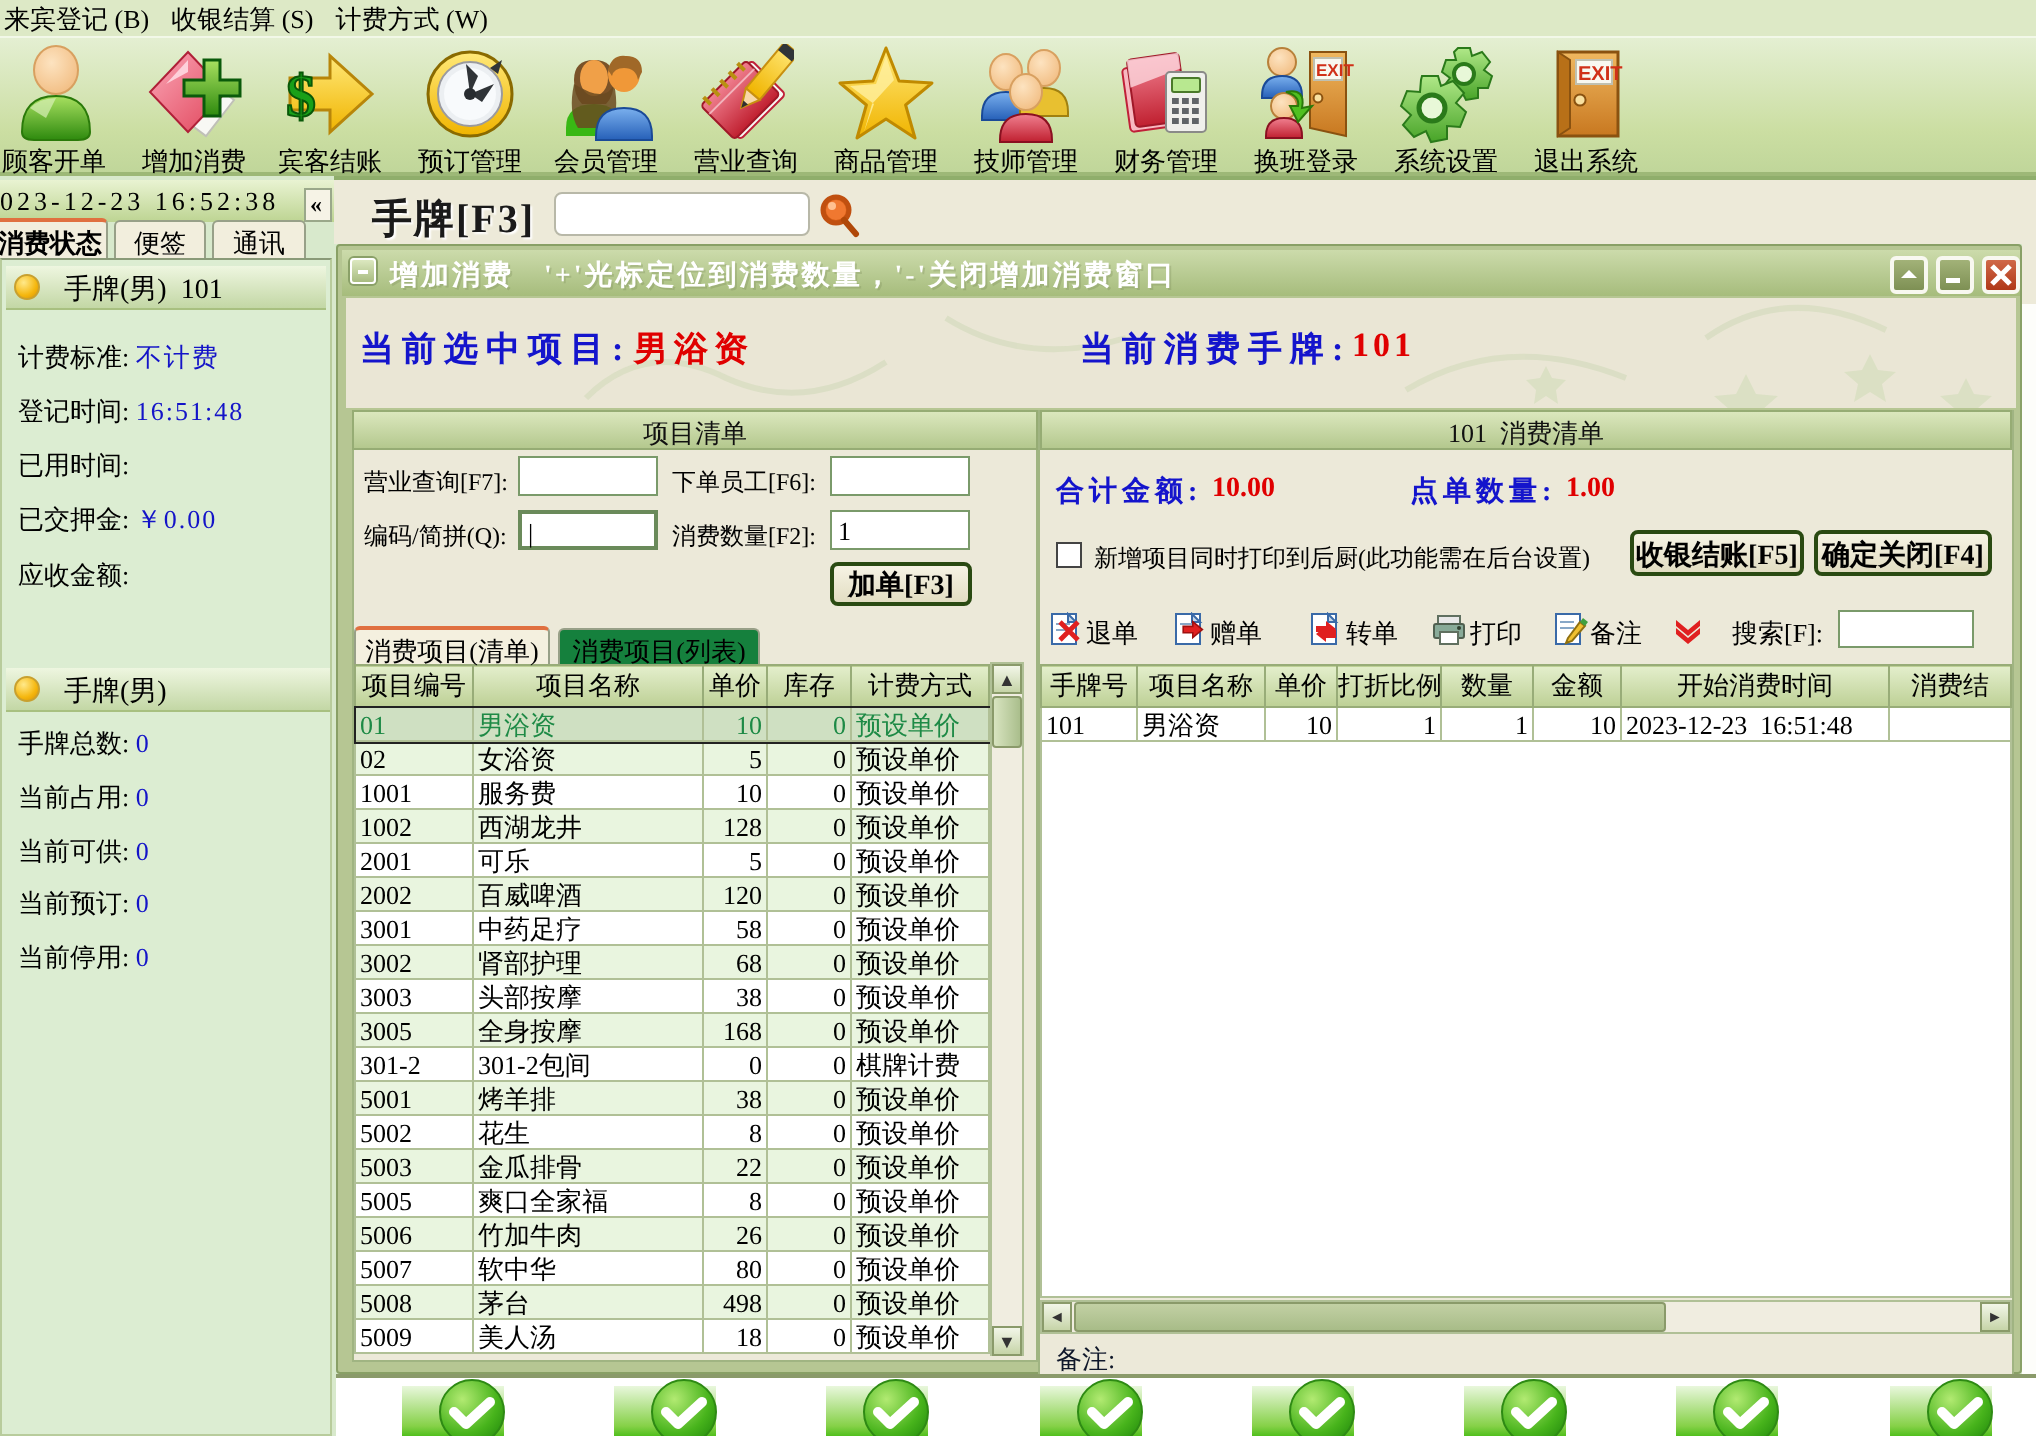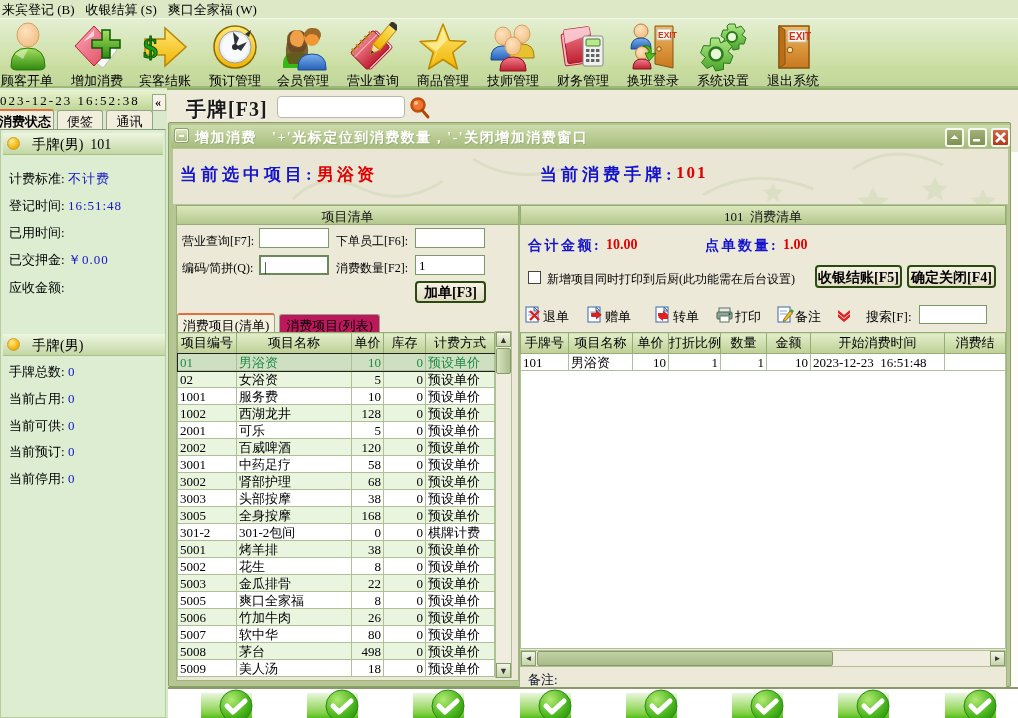--- a/index.html
+++ b/index.html
@@ -48,21 +48,21 @@
 .tbl{position:absolute;border-collapse:collapse;table-layout:fixed;font-size:13px}
 .tbl td{border:1px solid #b0c096;padding:0 2px;height:17px;line-height:15px;overflow:hidden;white-space:nowrap}
 .tbl .hd td{background:linear-gradient(#e3eecb,#bdd095);border:1px solid #98ac78;text-align:center;font-size:13px;height:21px;line-height:20px;padding:0}
 .rA{background:#fff}
 .rB{background:#e9f5df}
 .num{text-align:right}
 
 .sbv{position:absolute;width:17px;background:#f0ede0;border:1px solid #b0c096}
 .sbtn{position:absolute;width:15px;height:15px;background:linear-gradient(#f2f6e8,#c6d4a8);border:1px solid #8a9a6a;font-size:9px;text-align:center;line-height:14px;color:#333}
 </style></head><body>
-<div id="menubar" class="abs"><span style="margin-left:2px">来宾登记 (B)</span><span>收银结算 (S)</span><span>爽口全家福 (W)</span></div>
+<div id="menubar" class="abs"><span style="margin-left:2px">来宾登记 (B)</span><span>收银结算 (S)</span><span>计费方式 (W)</span></div>
 <div id="toolbar" class="abs">
 <svg width="0" height="0" style="position:absolute">
       <defs>
 <linearGradient id="gGreen" x1="0" y1="0" x2="0" y2="1">
           <stop offset="0" stop-color="#a8e060"></stop>
           <stop offset="1" stop-color="#2e8a0e"></stop>
         </linearGradient>
 <linearGradient id="gPink" x1="0" y1="0" x2="1" y2="1">
           <stop offset="0" stop-color="#fba8b8"></stop>
           <stop offset="1" stop-color="#e04258"></stop>
@@ -312,21 +312,21 @@
 <div class="lab12" style="left:13px;top:110px">营业查询[F7]:</div>
 <div class="inp" style="left:90px;top:105px;width:70px"></div>
 <div class="lab12" style="left:167px;top:110px">下单员工[F6]:</div>
 <div class="inp" style="left:246px;top:105px;width:70px"></div>
 <div class="lab12" style="left:13px;top:137px">编码/简拼(Q):</div>
 <div class="inp" style="left:90px;top:132px;width:70px;border:2px solid #6a8a5a">|</div>
 <div class="lab12" style="left:167px;top:137px">消费数量[F2]:</div>
 <div class="inp" style="left:246px;top:132px;width:70px">1</div>
 <div class="btn" style="left:246px;top:158px;width:71px;height:22px;padding-top:1px">加单[F3]</div>
 <div class="stab" style="left:8px;top:190px;width:98px;height:19px;background:#f4f0df;border-color:#98a088;border-top:2px solid #e07040;z-index:2">消费项目(清单)</div>
-<div class="stab" style="left:110px;top:191px;width:101px;height:34px;background:#be185d">消费项目(列表)</div>
+<div class="stab" style="left:110px;top:191px;width:101px;height:34px;background:#15803d">消费项目(列表)</div>
 <table class="tbl" id="ltbl" style="left:8px;top:209px;width:318px">
 <tbody>
         <tr class="hd">
           <td style="width:59px">项目编号</td>
           <td style="width:115px">项目名称</td>
           <td style="width:32px">单价</td>
           <td style="width:42px">库存</td>
           <td>计费方式</td>
         </tr>
 <tr style="background:#cfe0c2;color:#1e8a46;outline:1px solid #222">

